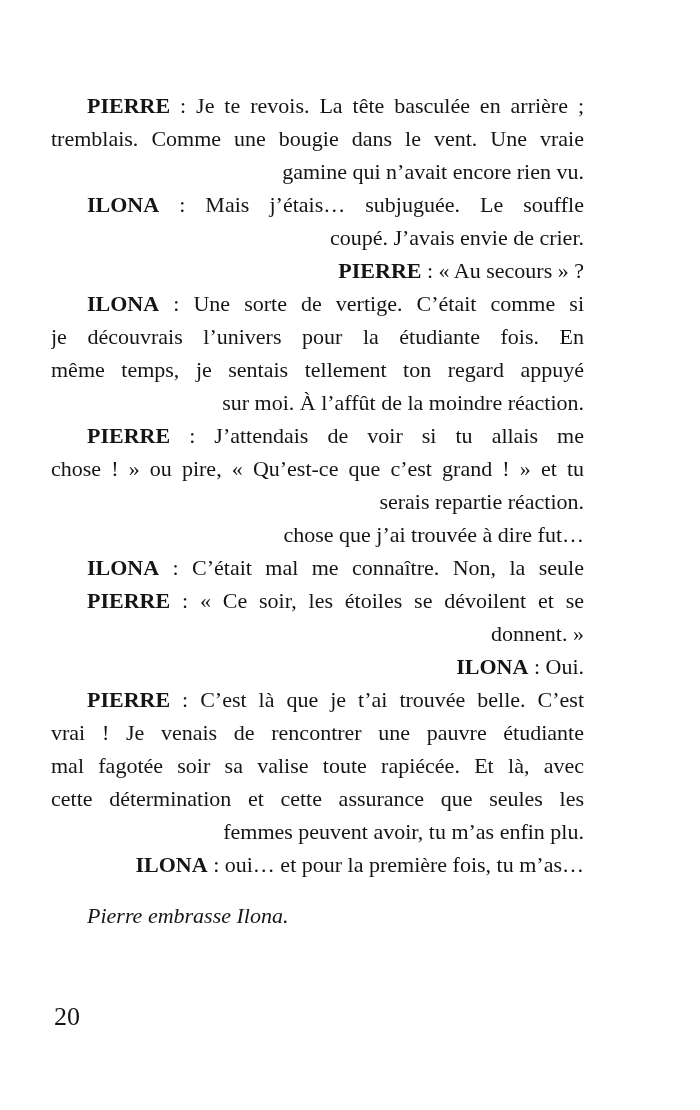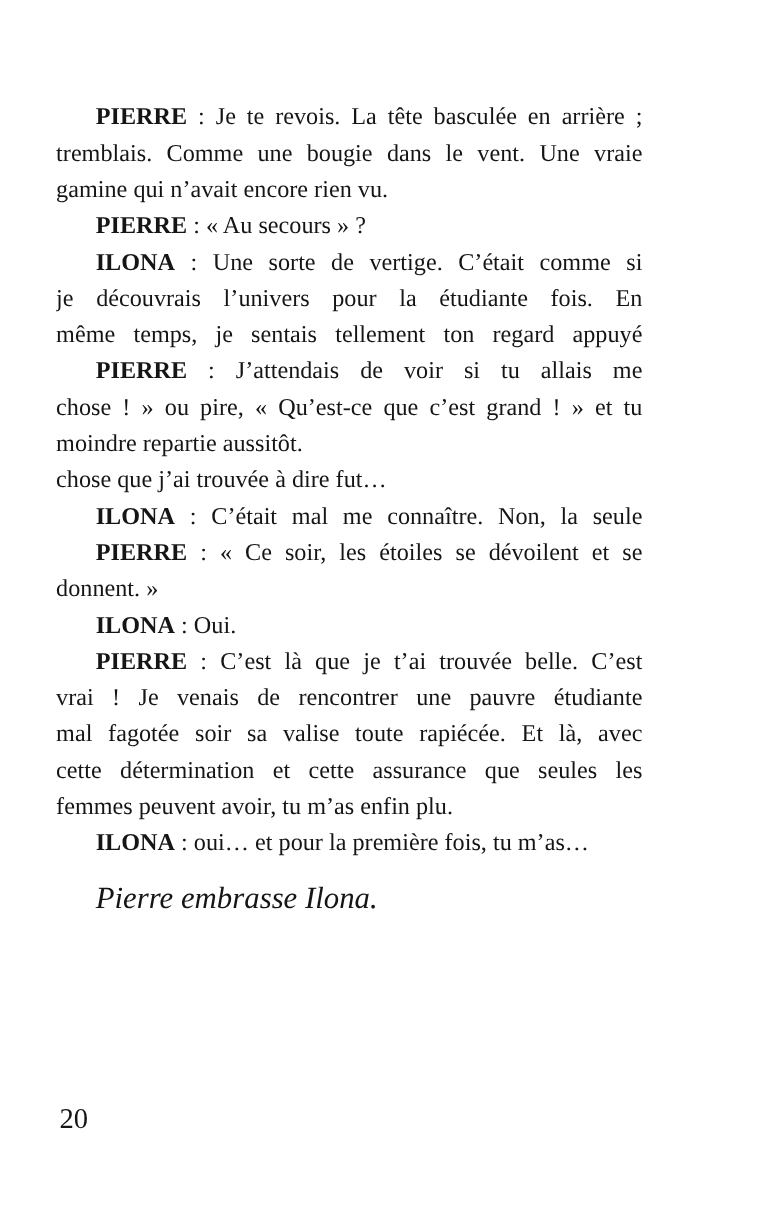--- a/index.html
+++ b/index.html
@@ -28,41 +28,41 @@
   }
   .para {
     margin: 0;
   }
   .line {
     height: 33px;
     line-height: 33px;
     font-size: 22px;
     overflow: hidden;
     white-space: normal;
-    text-align: left;
+    text-align: right;
   }
   .line.first {
     text-indent: 36px;
   }
   
   .line.just {
     text-align: justify;
   }
   .line.just::after {
     content: "";
     display: inline-block;
     width: 100%;
     height: 0;
   }
   .speaker {
     font-weight: bold;
   }
   .stage {
     margin-top: 18px;
-    font-size: 28px;
+    font-size: 22px;
     line-height: 33px;
     font-style: italic;
     text-indent: 36px;
   }
   .page-number {
     position: absolute;
     left: 54px;
     top: 1000px;
     font-size: 26px;
     line-height: 33px;
@@ -74,31 +74,36 @@
 
 <div class="page">
   <div class="text-block">
     <div id="dialogue">
         <div class="para">
           <div class="line first just"><span class="speaker">PIERRE</span> : Je te revois. La tête basculée en arrière ;</div>
           <div class="line just">tremblais. Comme une bougie dans le vent. Une vraie</div>
           <div class="line last">gamine qui n’avait encore rien vu.</div>
         </div>
         <div class="para">
+          <div class="line first just"><span class="speaker">ILONA</span> : Mais j’étais… subjuguée. Le souffle</div>
+          <div class="line last">coupé. J’avais envie de crier.</div>
+        </div>
+        <div class="para">
           <div class="line first last"><span class="speaker">PIERRE</span> : « Au secours » ?</div>
         </div>
         <div class="para">
           <div class="line first just"><span class="speaker">ILONA</span> : Une sorte de vertige. C’était comme si</div>
           <div class="line just">je découvrais l’univers pour la étudiante fois. En</div>
           <div class="line just">même temps, je sentais tellement ton regard appuyé</div>
+          <div class="line last">sur moi. À l’affût de la moindre réaction.</div>
         </div>
         <div class="para">
           <div class="line first just"><span class="speaker">PIERRE</span> : J’attendais de voir si tu allais me</div>
           <div class="line just">chose ! » ou pire, « Qu’est-ce que c’est grand ! » et tu</div>
-          <div class="line last">moindre repartie aussitôt.</div>
+          <div class="line last">serais repartie réaction.</div>
         </div>
         <div class="para">
           <div class="line last">chose que j’ai trouvée à dire fut…</div>
           <div class="line first just"><span class="speaker">ILONA</span> : C’était mal me connaître. Non, la seule</div>
         </div>
         <div class="para">
           <div class="line first just"><span class="speaker">PIERRE</span> : « Ce soir, les étoiles se dévoilent et se</div>
           <div class="line last">donnent. »</div>
         </div>
         <div class="para">

